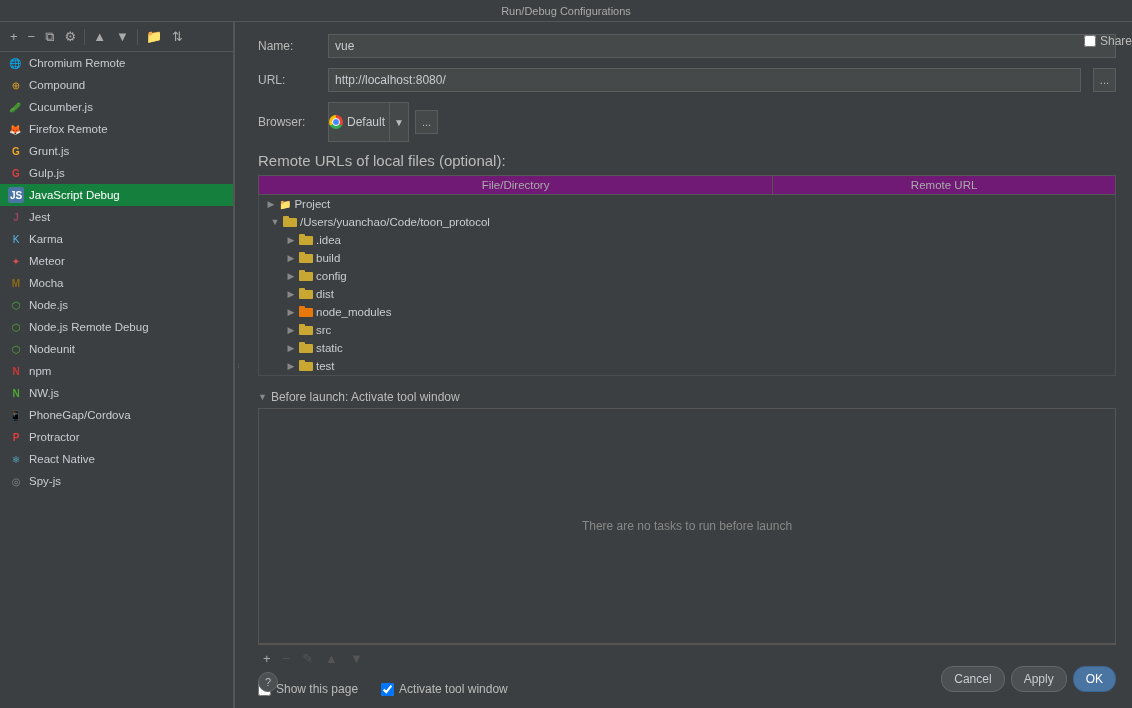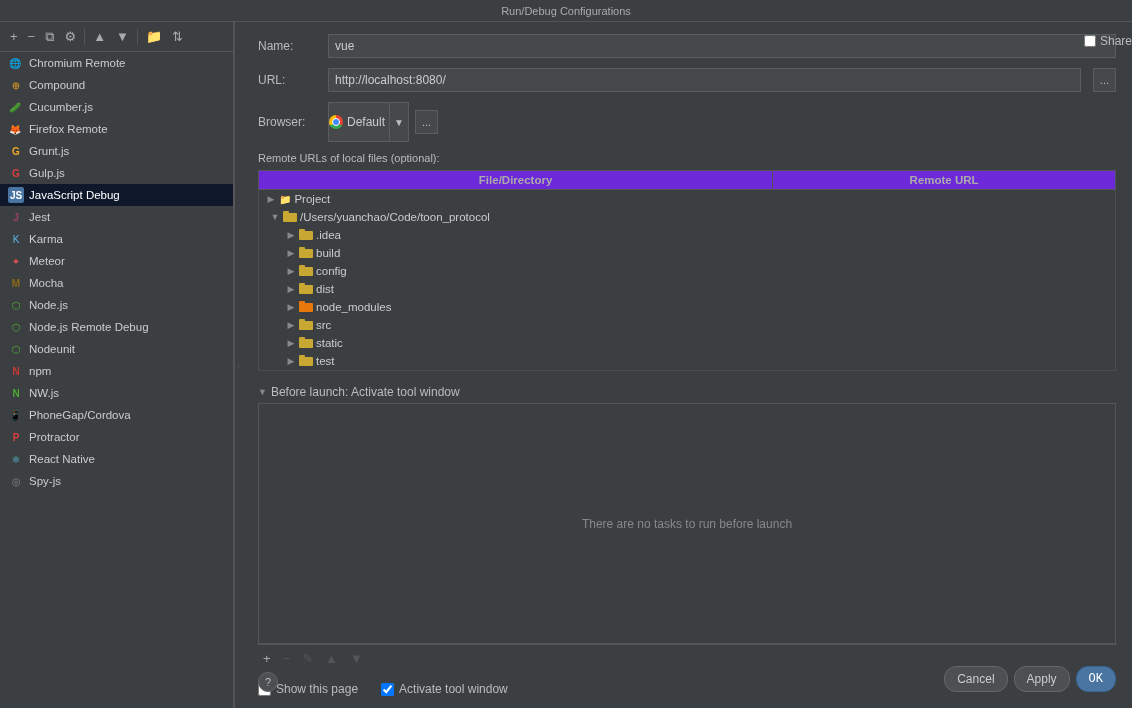--- a/index.html
+++ b/index.html
@@ -82,21 +82,21 @@
 
     .config-item {
       display: flex;
       align-items: center;
       padding: 3px 8px;
       cursor: pointer;
       gap: 5px;
       font-size: 11.5px;
       color: #c9ccd0;
     }
-    .config-item.selected { background: #0f172a; color: #ffffff; }
+    .config-item.selected { background: #15803d; color: #ffffff; }
 
     .config-item .icon {
       width: 16px;
       height: 16px;
       display: flex;
       align-items: center;
       justify-content: center;
       flex-shrink: 0;
       font-size: 10px;
     }
@@ -212,38 +212,38 @@
       height: 24px;
       margin-left: 2px;
     }
 
     .share-checkbox {
       width: 12px;
       height: 12px;
     }
 
     .remote-urls-label {
-      font-size: 11px;
+      font-size: 15px;
       color: #bbb;
       margin-bottom: 6px;
     }
 
     .file-table {
       width: 100%;
       border-collapse: collapse;
       font-size: 11.5px;
     }
 
     .file-table th {
-      background: #6d28d9;
+      background: #701a75;
       border: 1px solid #555;
       padding: 3px 8px;
       text-align: center;
       color: #aaa;
-      font-weight: bold;
+      font-weight: normal;
     }
 
     .file-table td {
       border: 1px solid #4a4e50;
       padding: 2px 4px;
       vertical-align: top;
     }
 
     .tree-container {
       max-height: 200px;
@@ -371,21 +371,20 @@
 
     .btn-apply {
       background: #4c5052;
       color: #c9ccd0;
     }
 
     .btn-ok {
       background: #4a74a1;
       color: white;
       border-color: #3a6491;
-      font-family: Liberation Mono, monospace;
     }
 
     .help-btn {
       position: absolute;
       bottom: 16px;
       left: 16px;
       width: 20px;
       height: 20px;
       border-radius: 50%;
       background: #4c5052;

